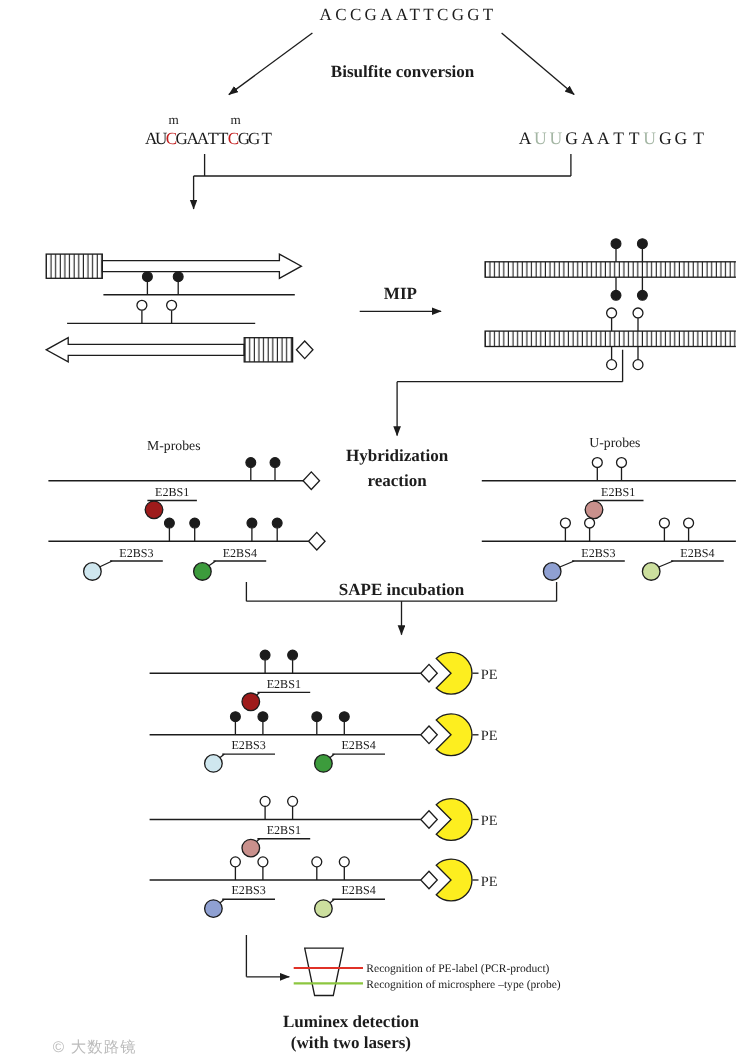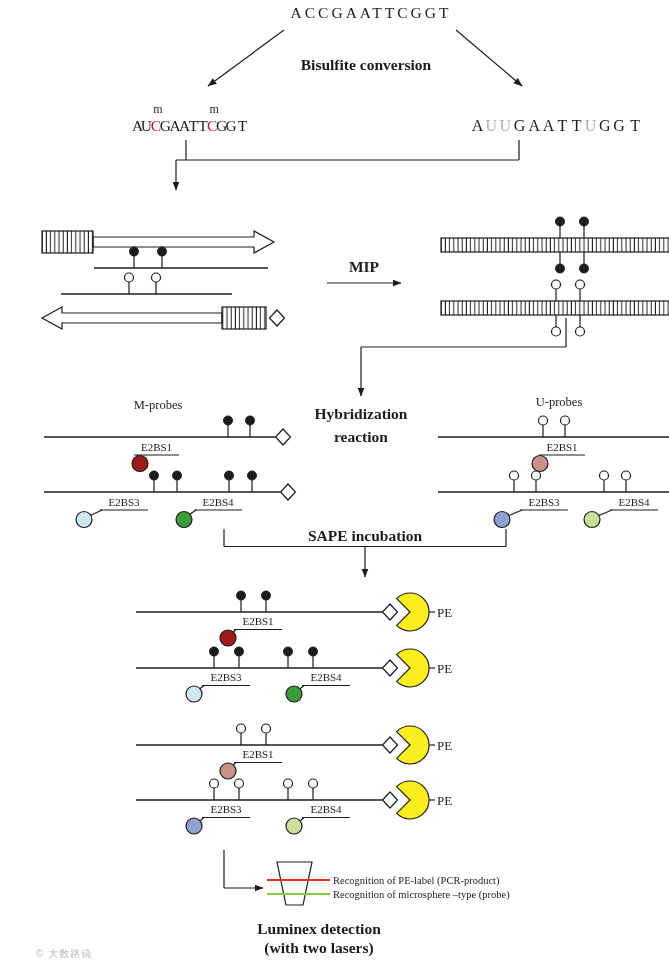--- a/index.html
+++ b/index.html
@@ -5,21 +5,21 @@
   html,body{margin:0;padding:0;background:#ffffff;}
   .stage{position:relative;width:669px;height:965px;background:#ffffff;overflow:hidden;
          font-family:"Liberation Serif","DejaVu Serif",serif;margin-left:36px;}
   svg{display:block;}
   svg text{font-family:"Liberation Serif","DejaVu Serif",serif;fill:#1c1c1c;}
   .lbl-sm{font-size:11px;}
   .lbl-md{font-size:12.5px;}
   .lbl-step{font-size:15.5px;font-weight:bold;}
   .seq{font-size:15.5px;}
   .seq-r{font-size:16px;}
-  .wm{position:absolute;left:0;bottom:4px;font-size:10px;color:rgba(150,150,150,0.65);
+  .wm{position:absolute;left:12px;bottom:4px;font-size:14px;color:rgba(150,150,150,0.65);
       font-family:"Liberation Sans","DejaVu Sans",sans-serif;letter-spacing:1px;}
 </style>
 </head>
 <body>
 
 <div class="stage">
 <svg width="669" height="965" viewBox="0 0 669 965">
   <defs>
     <marker id="ah" markerWidth="10" markerHeight="8" refX="8.5" refY="3.5" orient="auto" markerUnits="userSpaceOnUse">
       <path d="M0,0 L9,3.5 L0,7 Z" fill="#1c1c1c"></path>

